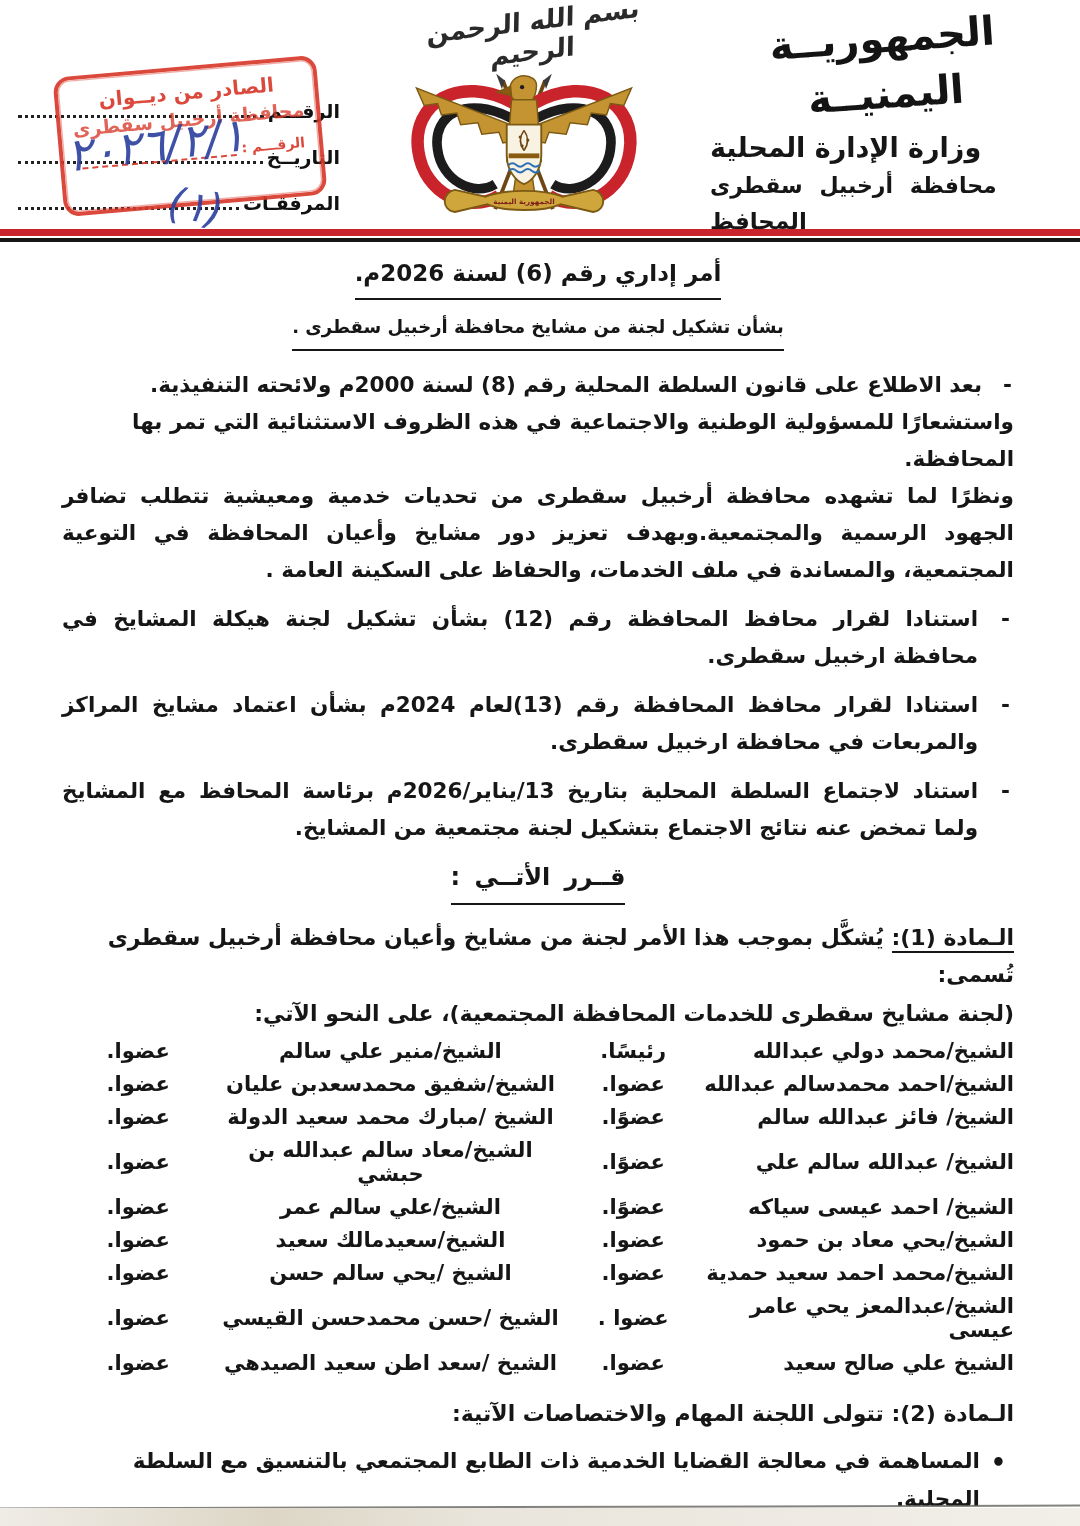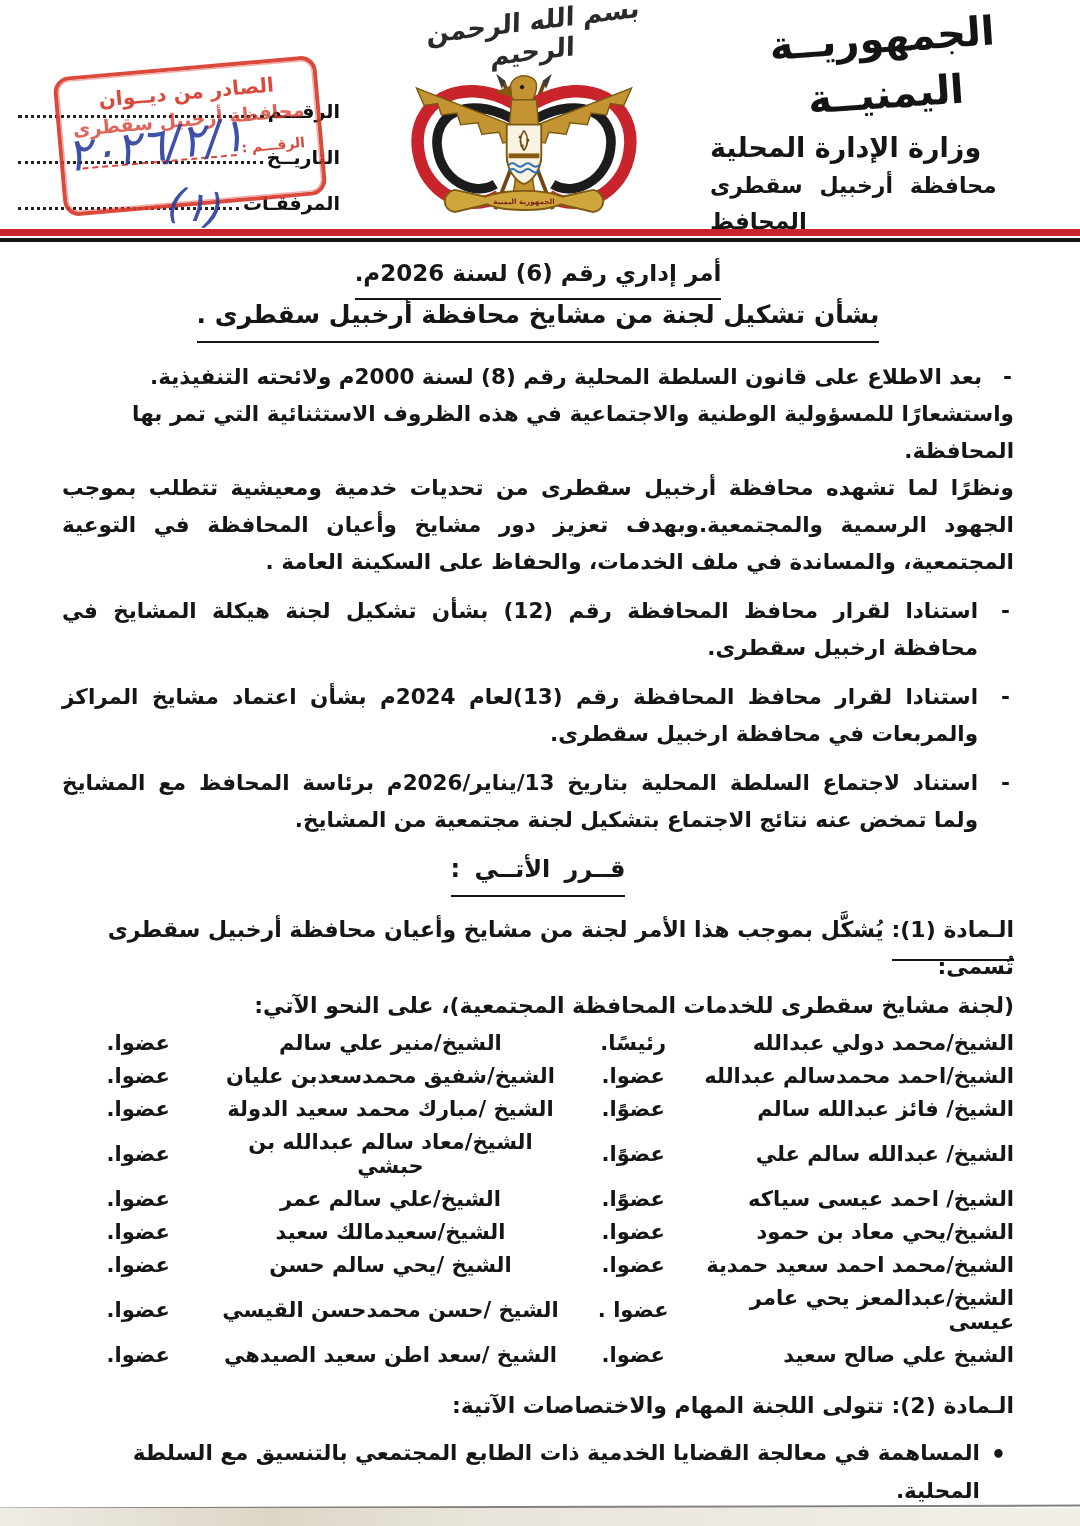--- a/index.html
+++ b/index.html
@@ -55,32 +55,32 @@
   .govline{font-size:22px;font-weight:bold;text-align:left;margin-top:10px;word-spacing:9px;}
   .govr{font-size:23px;font-weight:bold;text-align:left;margin-top:10px;}
   
   .sep{position:absolute;top:229px;left:0;right:0;}
   .sep .red{height:7px;background:#c9242b;}
   .sep .blk{height:4px;background:#161616;margin-top:2px;}
   
   .content{position:absolute;top:260px;right:66px;left:62px;}
   .ctr{text-align:center;}
   .t1{font-size:23px;font-weight:bold;}
-  .t2{font-size:25px;font-weight:bold;margin-top:0;}
+  .t2{font-size:18px;font-weight:bold;margin-top:16px;}
   .u{border-bottom:2.5px solid #161616;display:inline-block;padding-bottom:12px;}
   .preamble{margin-top:16px;font-size:21.5px;font-weight:bold;line-height:1.72;}
   .p-first .l1{display:block;padding-right:32px;position:relative;}
   .p-first .l1 .dash{position:absolute;right:2px;}
   .p-first .l2{display:block;}
   .p-first .l3{display:block;text-align:justify;}
   .hang{position:relative;padding-right:36px;text-align:justify;margin-top:12px;}
   .hang .dash{position:absolute;right:4px;}
   .decide{margin-top:16px;font-size:24px;font-weight:bold;word-spacing:6px;}
   .article{margin-top:14px;font-size:22px;font-weight:bold;line-height:1.7;}
-  .article .au{border-bottom:2.5px solid #161616;padding-bottom:17px;}
+  .article .au{border-bottom:2.5px solid #161616;padding-bottom:1px;}
   .cmte-intro{font-size:22px;font-weight:bold;margin-top:8px;}
   table.members{width:100%;border-collapse:collapse;margin-top:8px;}
   table.members td{font-size:21px;font-weight:bold;padding:4.5px 0;}
   td.n1{width:33%;text-align:right;}
   td.r1{width:14%;text-align:center;}
   td.n2{width:37%;text-align:center;margin-top:20px;}
   td.r2{width:16%;text-align:center;}
   .art2{margin-top:22px;font-size:22px;font-weight:bold;}
   .duties{margin-top:16px;font-size:21.5px;font-weight:bold;line-height:1.75;}
   .duty{position:relative;padding-right:34px;margin-bottom:9px;}
@@ -189,21 +189,21 @@
     <span class="u">بشأن تشكيل لجنة من مشايخ محافظة أرخبيل سقطرى .</span>
   </div>
 
   <div class="preamble">
     <div class="p-first">
       <span class="l1">
         <span class="dash">-</span>
         <span>بعد الاطلاع على قانون السلطة المحلية رقم (8) لسنة 2000م ولائحته التنفيذية.</span>
       </span>
       <span class="l2">واستشعارًا للمسؤولية الوطنية والاجتماعية في هذه الظروف الاستثنائية التي تمر بها المحافظة.</span>
-      <span class="l3">ونظرًا لما تشهده محافظة أرخبيل سقطرى من تحديات خدمية ومعيشية تتطلب بموجب الجهود الرسمية والمجتمعية.وبهدف تعزيز دور مشايخ وأعيان المحافظة في التوعية المجتمعية، والمساندة في ملف الخدمات، والحفاظ على السكينة العامة .</span>
+      <span class="l3">ونظرًا لما تشهده محافظة أرخبيل سقطرى من تحديات خدمية ومعيشية تتطلب تضافر الجهود الرسمية والمجتمعية.وبهدف تعزيز دور مشايخ وأعيان المحافظة في التوعية المجتمعية، والمساندة في ملف الخدمات، والحفاظ على السكينة العامة .</span>
     </div>
     <div class="hang">
       <span class="dash">-</span>
       <span>استنادا لقرار محافظ المحافظة رقم (12) بشأن تشكيل لجنة هيكلة المشايخ في محافظة ارخبيل سقطرى.</span>
     </div>
     <div class="hang">
       <span class="dash">-</span>
       <span>استنادا لقرار محافظ المحافظة رقم (13)لعام 2024م بشأن اعتماد مشايخ المراكز والمربعات في محافظة ارخبيل سقطرى.</span>
     </div>
     <div class="hang">

